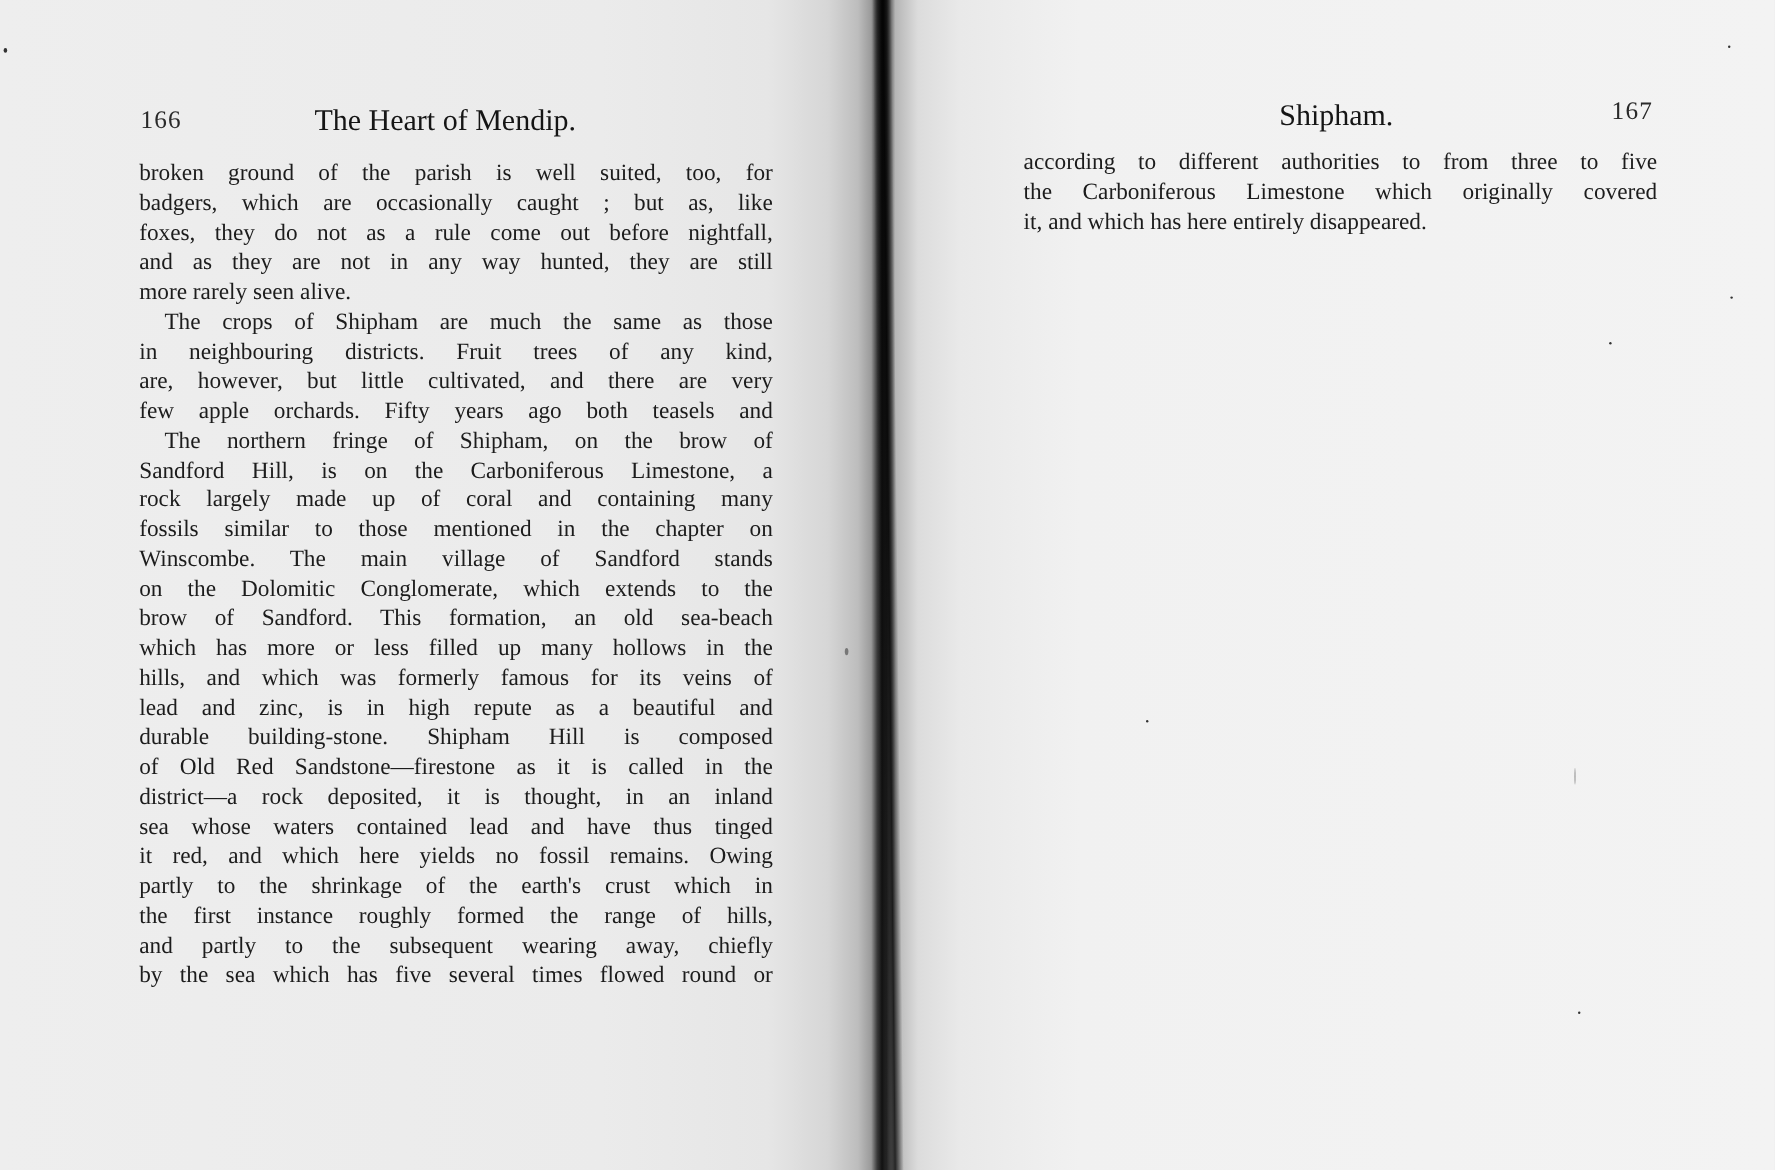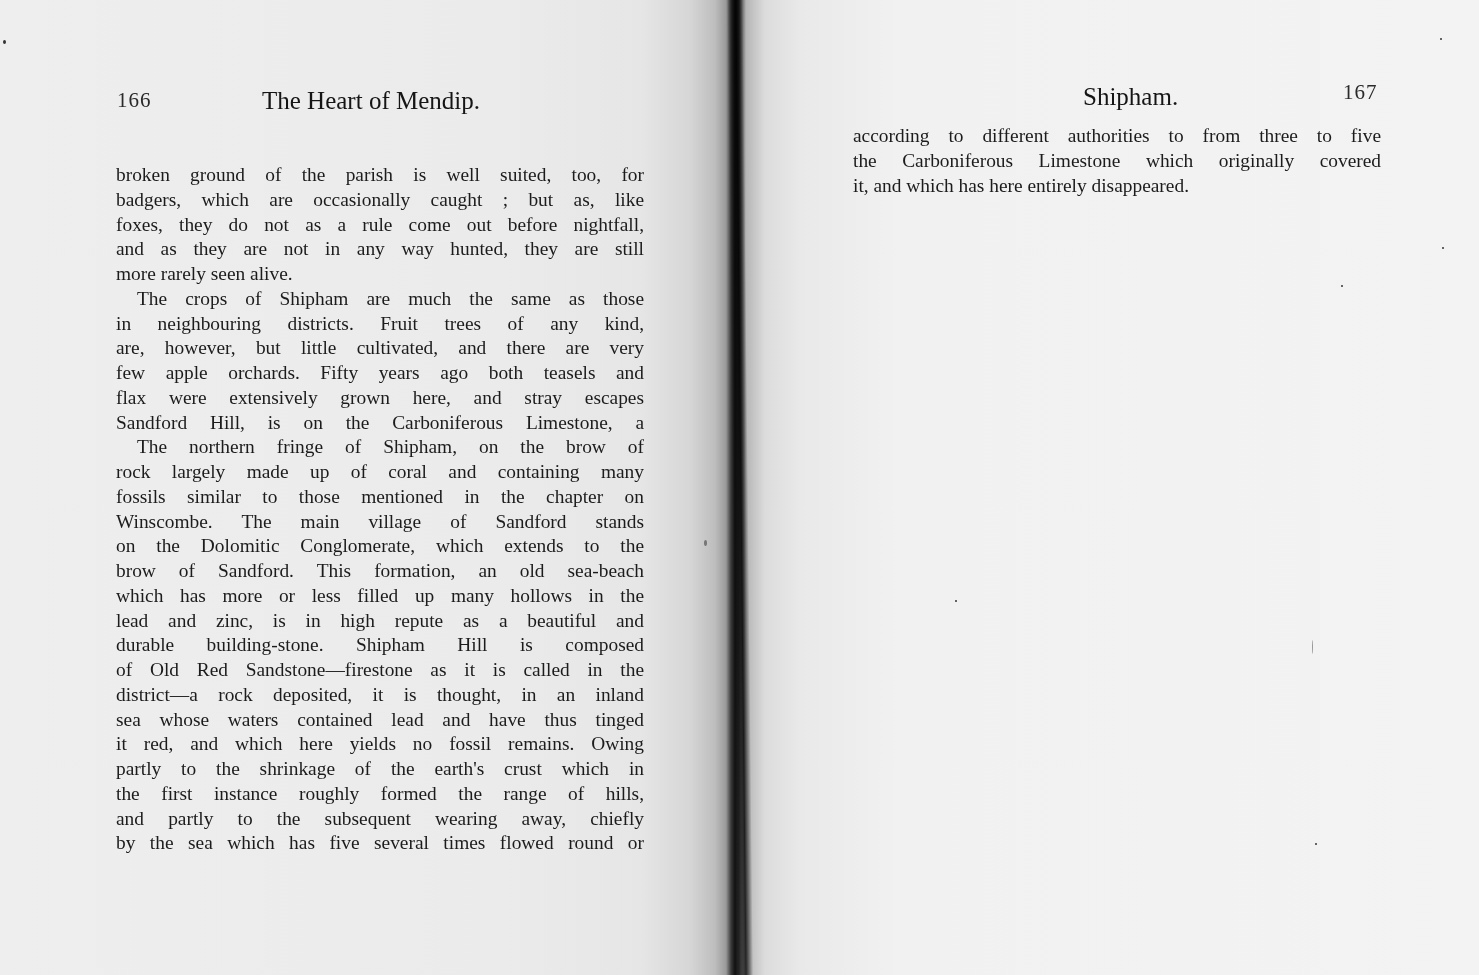--- a/index.html
+++ b/index.html
@@ -95,54 +95,54 @@
 </head>
 <body>
 
 <div class="spread">
   <div class="spine"></div>
 
   <div class="page page-left">
     <span class="page-number" style="left:117px; top:88px;">166</span>
     <span class="head-title" style="left:262px; top:87px;">The Heart of Mendip.</span>
 
-    <div class="text-block" style="left:116px; top:133px; width:528px;margin-top:30px;">
+    <div class="text-block" style="left:116px; top:133px; width:528px;">
       <span class="line">broken ground of the parish is well suited, too, for</span>
       <span class="line">badgers, which are occasionally caught ;  but as, like</span>
       <span class="line">foxes, they do not as a rule come out before nightfall,</span>
       <span class="line">and as they are not in any way hunted, they are still</span>
       <span class="line last">more rarely seen alive.</span>
       <span class="line indent">The crops of Shipham are much the same as those</span>
       <span class="line">in neighbouring districts.  Fruit trees of any kind,</span>
       <span class="line">are, however, but little cultivated, and there are very</span>
       <span class="line">few apple orchards.  Fifty years ago both teasels and</span>
-      <span class="line">flax were extensively grown here, and stray escapes</span>
+      <span class="line indent">The northern fringe of Shipham, on the brow of</span>
       <span class="line">Sandford Hill, is on the Carboniferous Limestone, a</span>
-      <span class="line indent">The northern fringe of Shipham, on the brow of</span>
       <span class="line">rock largely made up of coral and containing many</span>
       <span class="line">fossils similar to those mentioned in the chapter on</span>
       <span class="line">Winscombe.  The main village of Sandford stands</span>
       <span class="line">on the Dolomitic Conglomerate, which extends to the</span>
       <span class="line">brow of Sandford.  This formation, an old sea-beach</span>
       <span class="line">which has more or less filled up many hollows in the</span>
+      <span class="line">hills, and which was formerly famous for its veins of</span>
       <span class="line">lead and zinc, is in high repute as a beautiful and</span>
       <span class="line">durable building-stone.  Shipham Hill is composed</span>
       <span class="line">of Old Red Sandstone—firestone as it is called in the</span>
       <span class="line">district—a rock deposited, it is thought, in an inland</span>
       <span class="line">sea whose waters contained lead and have thus tinged</span>
       <span class="line">it red, and which here yields no fossil remains.  Owing</span>
       <span class="line">partly to the shrinkage of the earth's crust which in</span>
       <span class="line">the first instance roughly formed the range of hills,</span>
       <span class="line">and partly to the subsequent wearing away, chiefly</span>
       <span class="line">by the sea which has five several times flowed round or</span>
     </div>
   </div>
 
   <div class="page page-right">
-    <span class="head-title" style="left:324px; top:83px;margin-left:17px;">Shipham.</span>
+    <span class="head-title" style="left:324px; top:83px;">Shipham.</span>
     <span class="page-number" style="left:601px; top:80px;">167</span>
 
     <div class="text-block" style="left:111px; top:124px; width:528px;">
       <span class="line">according to different authorities to from three to five</span>
       <span class="line">the Carboniferous Limestone which originally covered</span>
       <span class="line last">it, and which has here entirely disappeared.</span>
     </div>
   </div>
 
   <div class="speck" style="left:3px; top:40px; width:3px; height:4px;"></div>

